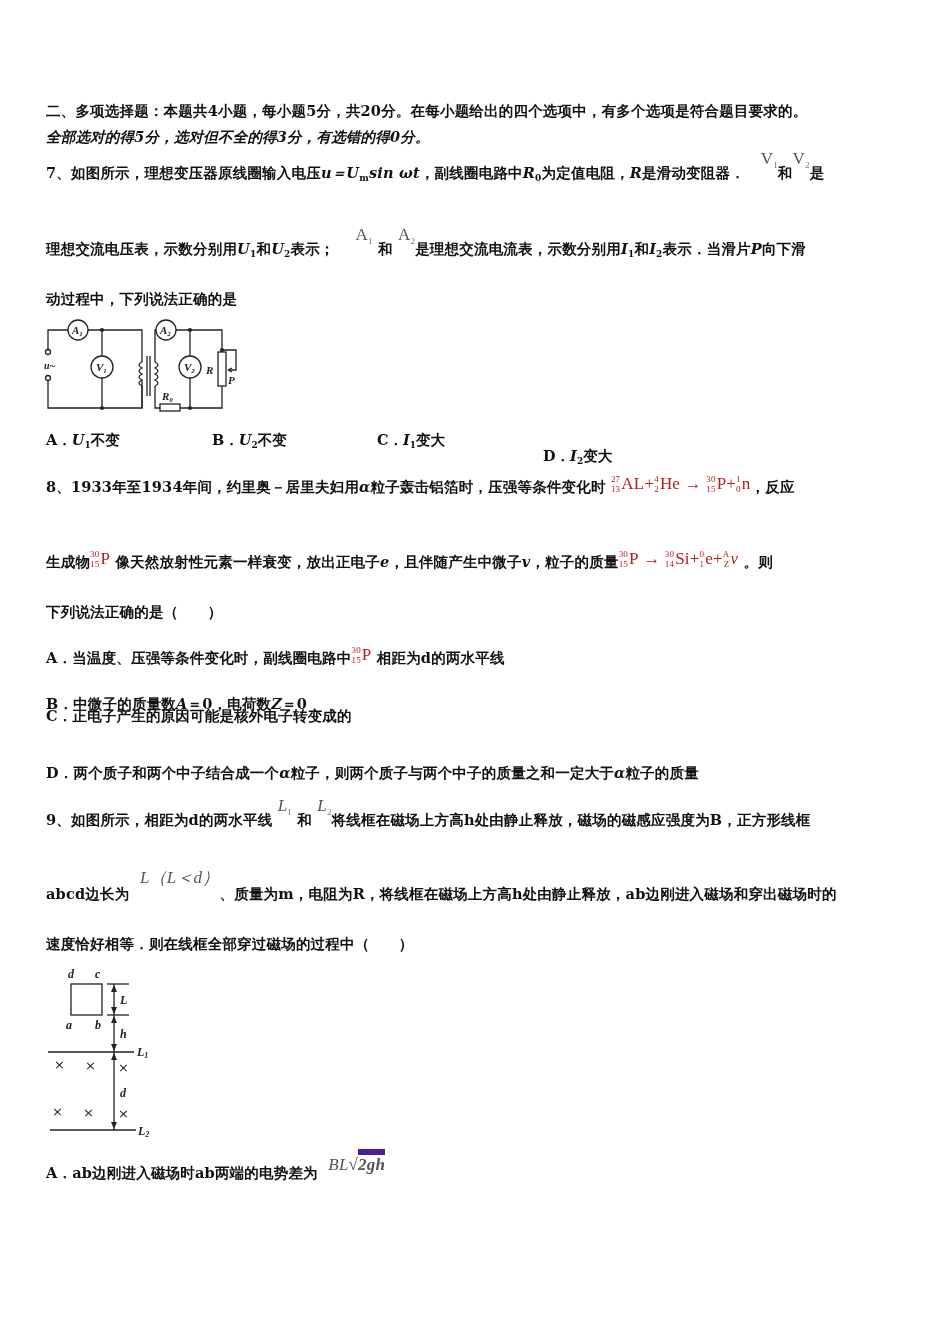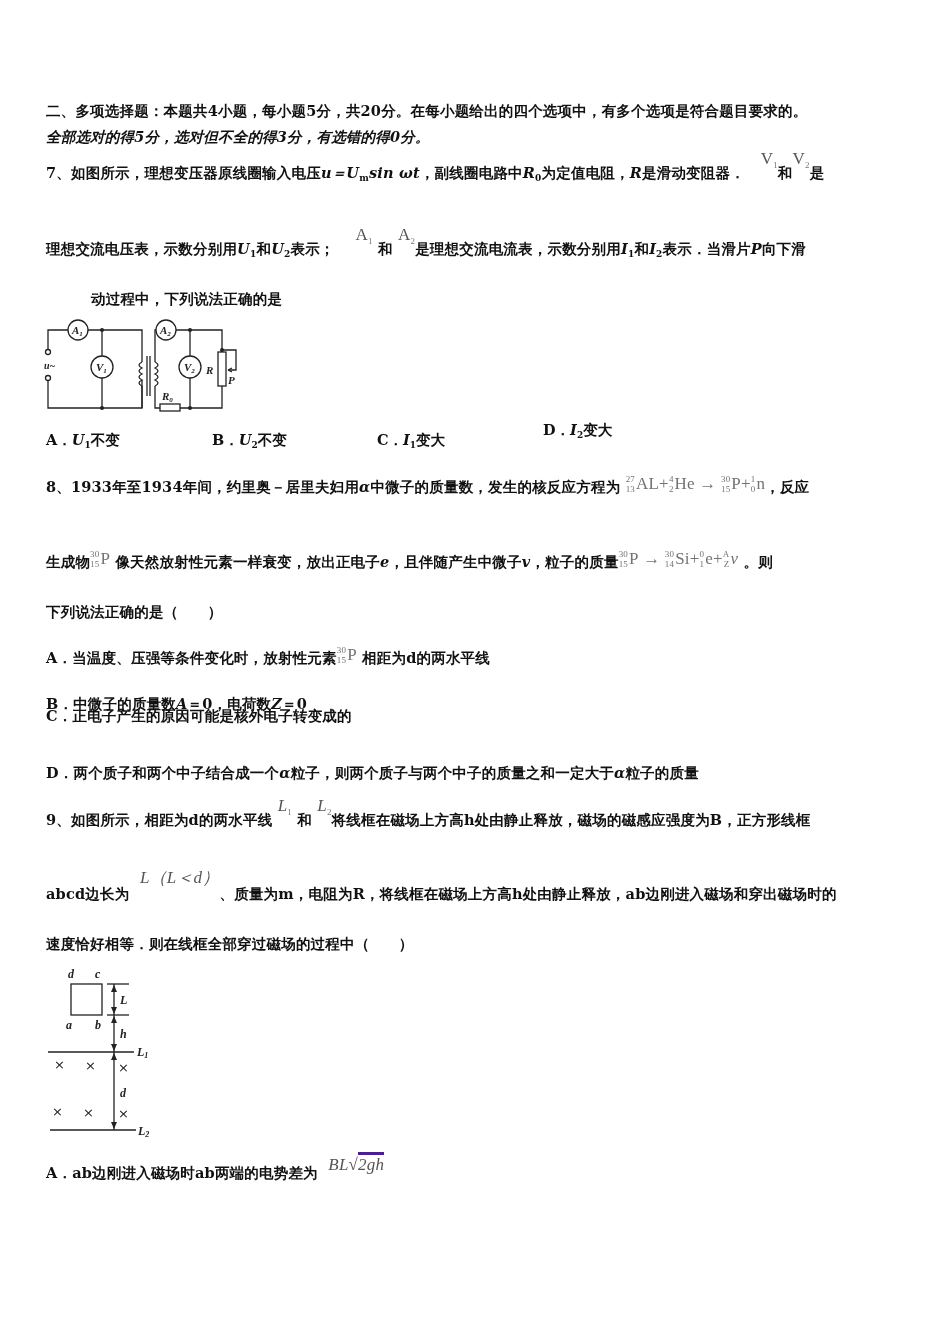--- a/index.html
+++ b/index.html
@@ -2,21 +2,21 @@
 <html><head>
 <meta charset="utf-8">
 <style>
   html, body { margin: 0; padding: 0; background: #ffffff; }
   body { width: 950px; height: 1344px; position: relative; overflow: hidden;
          font-family: "DejaVu Serif", "Liberation Serif", serif; color: #111; }
   .line { position: absolute; left: 46px; font-size: 14.5px; font-weight: bold; white-space: nowrap; line-height: 20px; letter-spacing: 0.2px; }
   .math { font-family: "Liberation Serif", "DejaVu Serif", serif; font-weight: normal; color: #555; display: inline-block; position: relative; }
   .math.big { font-size: 17px; }
   .it { font-style: italic; }
-  .nuc { display: inline-flex; align-items: center; font-family: "Liberation Serif", serif; font-weight: normal; color: #737373; font-size: 17px; position: relative; top: -10px; }
+  .nuc { display: inline-flex; align-items: center; font-family: "Liberation Serif", serif; font-weight: normal; color: #b91c1c; font-size: 17px; position: relative; top: -10px; }
   .nuc .idx { display: inline-flex; flex-direction: column; font-size: 9px; line-height: 10px; text-align: right; margin-right: 1px; }
   .sup1 { font-size: 9px; vertical-align: -4px; color:#777; }
   .raise { position: relative; top: -14px; }
   .opt { position: absolute; font-size: 14.5px; font-weight: bold; white-space: nowrap; }
   sub.s { font-size: 9px; vertical-align: -3px; }
   .fig { position: absolute; }
 </style>
 </head>
 <body>
 
@@ -24,21 +24,21 @@
 <div class="line" style="top:127px;font-style:italic;">全部选对的得5分，选对但不全的得3分，有选错的得0分。</div>
 
 <div class="line" style="top:163px;">
   <span>7、如图所示，理想变压器原线圈输入电压</span><span class="it">u＝U</span><sub class="s">m</sub><span class="it">sin ωt</span><span>，副线圈电路中</span><span class="it">R</span><sub class="s">0</sub><span>为定值电阻，</span><span class="it">R</span><span>是滑动变阻器．</span>&nbsp;&nbsp;&nbsp;<span class="math big raise"><span>V</span><span class="sup1">1</span></span><span>和</span><span class="math big raise"><span>V</span><span class="sup1">2</span></span><span>是</span>
 </div>
 
 <div class="line" style="top:239px;">
   <span>理想交流电压表，示数分别用</span><span class="it">U</span><sub class="s">1</sub><span>和</span><span class="it">U</span><sub class="s">2</sub><span>表示；</span>&nbsp;&nbsp;&nbsp;&nbsp;<span class="math big raise"><span>A</span><span class="sup1">1</span></span>&nbsp;<span>和</span>&nbsp;<span class="math big raise"><span>A</span><span class="sup1">2</span></span><span>是理想交流电流表，示数分别用</span><span class="it">I</span><sub class="s">1</sub><span>和</span><span class="it">I</span><sub class="s">2</sub><span>表示．当滑片</span><span class="it">P</span><span>向下滑</span>
 </div>
 
-<div class="line" style="top:289px;margin-left:45px;">动过程中，下列说法正确的是</div>
+<div class="line" style="top:289px;">动过程中，下列说法正确的是</div>
 
 <svg class="fig" style="left:42px; top:318px;" width="210" height="96" viewBox="0 0 210 96" font-family="Liberation Serif, serif">
   <g stroke="#222" stroke-width="1.3" fill="none">
 
     <path d="M6 32 V12 H26"></path>
     <path d="M46 12 H100 V44"></path>
     <path d="M6 62 V90 H100 V62"></path>
     <circle cx="6" cy="34" r="2.5" fill="#fff"></circle>
     <circle cx="6" cy="60" r="2.5" fill="#fff"></circle>
 
@@ -89,24 +89,24 @@
     <text x="2" y="51" font-size="10">u~</text>
     <text x="164" y="56">R</text>
     <text x="186" y="66">P</text>
     <text x="120" y="82"><tspan>R</tspan><tspan font-size="7" dy="2">0</tspan></text>
   </g>
 </svg>
 
 <div class="opt" style="left:46px; top:431px;"><span>A．</span><span class="it">U</span><sub class="s">1</sub><span>不变</span></div>
 <div class="opt" style="left:212px; top:431px;"><span>B．</span><span class="it">U</span><sub class="s">2</sub><span>不变</span></div>
 <div class="opt" style="left:377px; top:431px;"><span>C．</span><span class="it">I</span><sub class="s">1</sub><span>变大</span></div>
-<div class="opt" style="left:543px; top:421px;"><span>D．</span><span class="it">I</span><sub class="s">2</sub><span>变大</span></div>
+<div class="opt" style="left:543px; top:447px;"><span>D．</span><span class="it">I</span><sub class="s">2</sub><span>变大</span></div>
 
 <div class="line" style="top:477px;">
-  <span>8、1933年至1934年间，约里奥－居里夫妇用</span><span class="it">α</span><span>中微子的质量数，发生的核反应方程为</span>
+  <span>8、1933年至1934年间，约里奥－居里夫妇用</span><span class="it">α</span><span>粒子轰击铝箔时，压强等条件变化时</span>
   <span class="nuc">
     <span class="idx">
         <span>27</span>
         <span>13</span>
       </span><span>AL</span><span>+</span>
     <span class="idx">
         <span>4</span>
         <span>2</span>
       </span><span>He</span>&nbsp;<span>→</span>&nbsp;
     <span class="idx">
@@ -143,21 +143,21 @@
     <span class="idx">
         <span>A</span>
         <span>Z</span>
       </span><span class="it">ν</span>
   </span>&nbsp;<span>。则</span>
 </div>
 
 <div class="line" style="top:602px;">下列说法正确的是（　　）</div>
 
 <div class="line" style="top:648px;">
-  <span>A．当温度、压强等条件变化时，放射性元素</span><span class="nuc">
+  <span>A．当温度、压强等条件变化时，副线圈电路中</span><span class="nuc">
       <span class="idx">
         <span>30</span>
         <span>15</span>
       </span>
       <span>P</span>
     </span>&nbsp;<span>相距为d的两水平线</span>
 </div>
 <div class="line" style="top:694px;">
   <span>B．中微子的质量数</span><span class="it">A</span><span>＝0，电荷数</span><span class="it">Z</span><span>＝0</span>
 </div>
@@ -208,14 +208,14 @@
     <text x="10" y="106">×</text>
     <text x="41" y="107">×</text>
     <text x="74" y="109">×</text>
     <text x="8" y="153">×</text>
     <text x="39" y="154">×</text>
     <text x="74" y="155">×</text>
   </g>
 </svg>
 
 <div class="line" style="top:1163px;">
-  <span>A．ab边刚进入磁场时ab两端的电势差为</span>&nbsp;&nbsp;<span class="math big it raise" style="top:-8px;"><span>BL</span><span style="font-style:normal">√</span><span style="border-top:3px solid #4c1d95;">2gh</span></span>
+  <span>A．ab边刚进入磁场时ab两端的电势差为</span>&nbsp;&nbsp;<span class="math big it raise" style="top:-8px;"><span>BL</span><span style="font-style:normal">√</span><span style="border-top:6px solid #4c1d95;font-weight:bold;">2gh</span></span>
 </div>
 
 </body></html>

